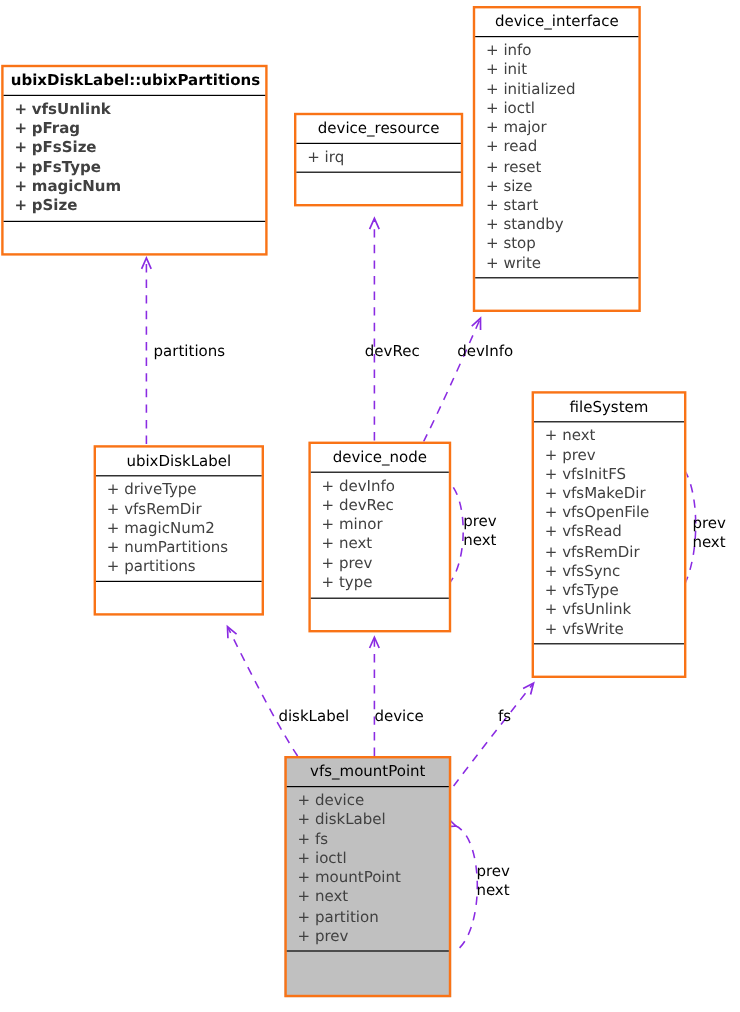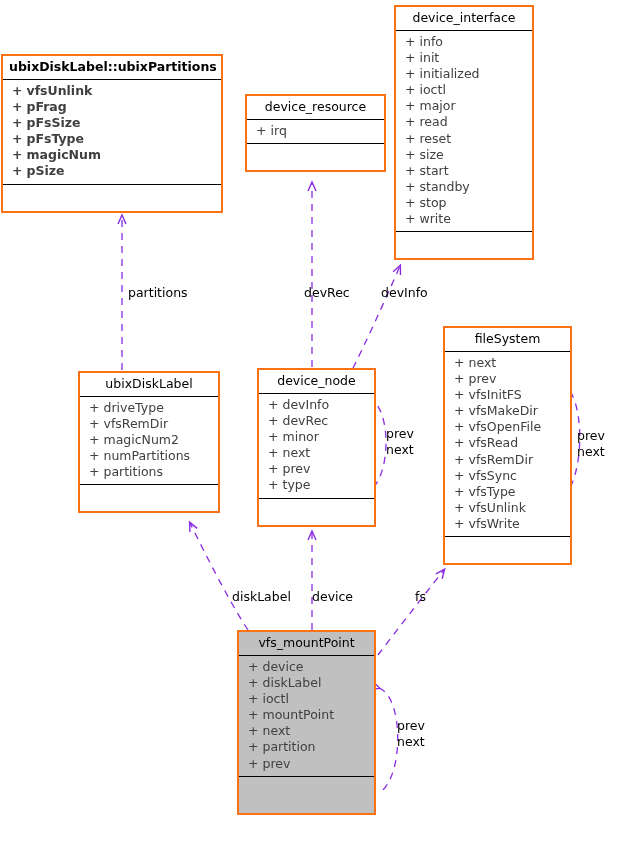--- a/index.html
+++ b/index.html
@@ -167,20 +167,21 @@
       <div class="m"><span class="vis">+</span><span>vfsWrite</span></div>
     </div>
     <div class="methods"></div>
   </div>
 
   <div class="node highlight" style="left:237px;top:630px;width:139px;">
     <div class="title">vfs_mountPoint</div>
     <div class="members">
       <div class="m"><span class="vis">+</span><span>device</span></div>
       <div class="m"><span class="vis">+</span><span>diskLabel</span></div>
+      <div class="m"><span class="vis">+</span><span>fs</span></div>
       <div class="m"><span class="vis">+</span><span>ioctl</span></div>
       <div class="m"><span class="vis">+</span><span>mountPoint</span></div>
       <div class="m"><span class="vis">+</span><span>next</span></div>
       <div class="m"><span class="vis">+</span><span>partition</span></div>
       <div class="m"><span class="vis">+</span><span>prev</span></div>
     </div>
     <div class="methods"></div>
   </div>
 
   <div class="edgelabel" style="left:128px;top:285px;">partitions</div>

